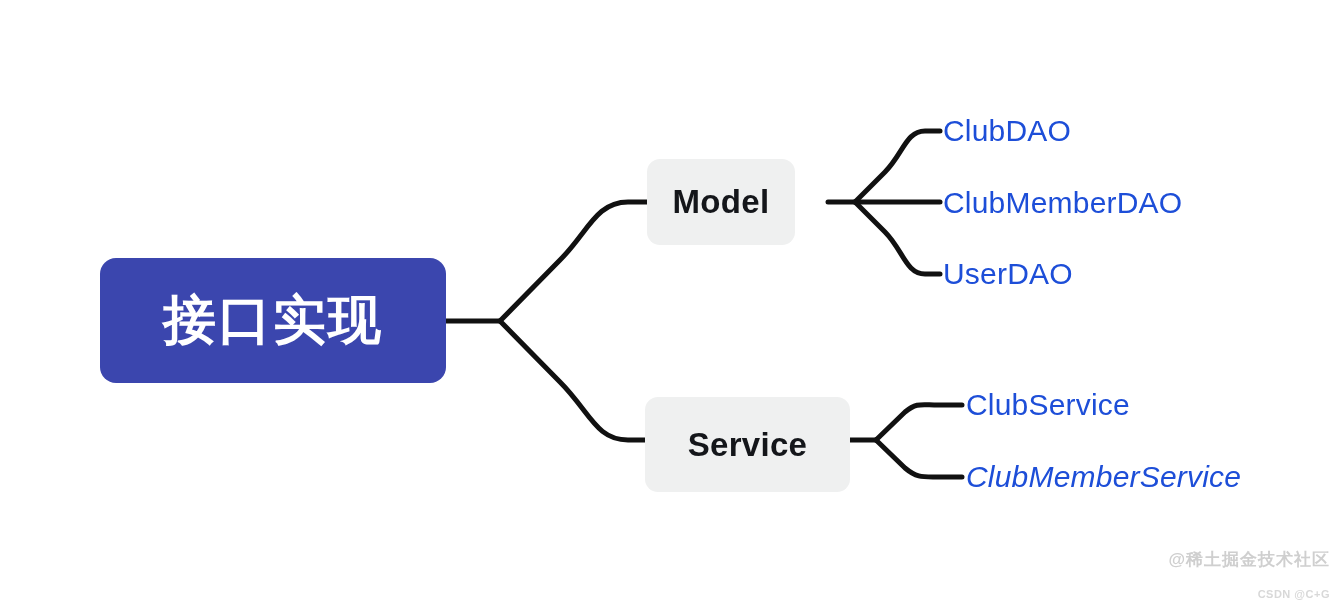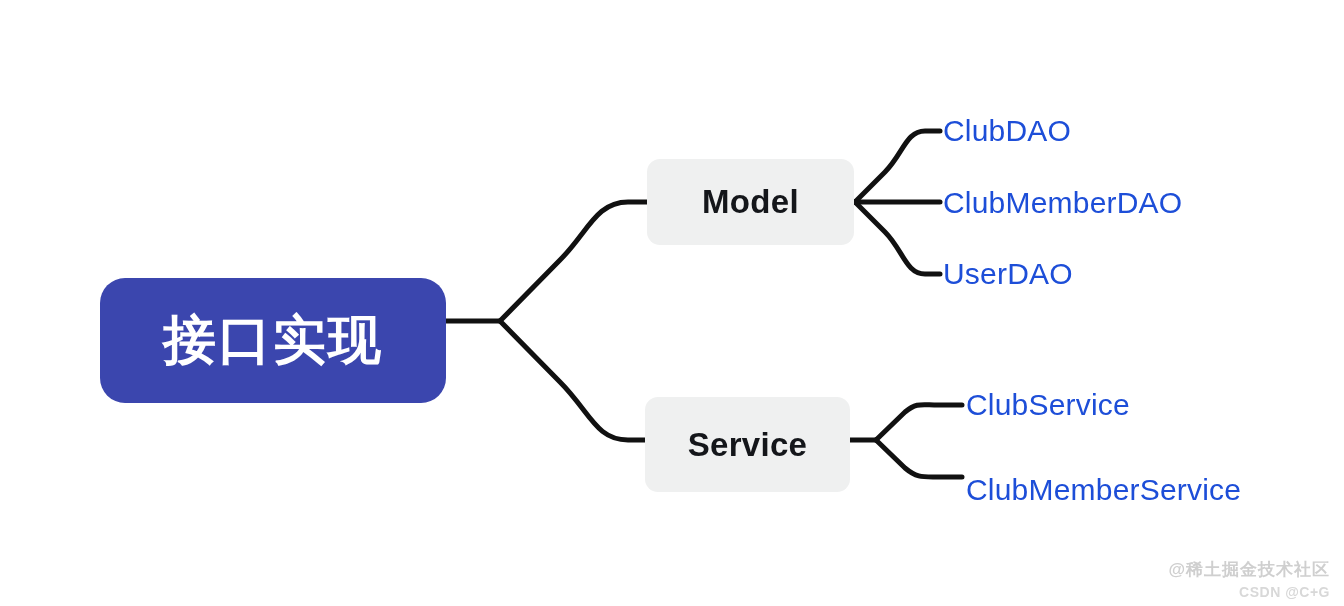--- a/index.html
+++ b/index.html
@@ -33,39 +33,38 @@
     justify-content: center;
     box-sizing: border-box;
     white-space: nowrap;
   }
   .node-root {
     left: 100px;
     top: 258px;
     width: 346px;
     height: 125px;
     background: #3b46ae;
-    border-radius: 25px;
+    border-radius: 16px;
     color: #ffffff;
     font-size: 53px;
     font-weight: 700;
     letter-spacing: 2px;
-    margin-top: 20px;
   }
   .node-branch {
     background: #eff0f0;
     border-radius: 13px;
     color: #14161a;
     font-size: 33px;
     font-weight: 600;
     letter-spacing: 0.3px;
   }
   .node-model {
     left: 647px;
     top: 159px;
-    width: 207px;
+    width: 148px;
     height: 86px;
   }
   .node-service {
     left: 645px;
     top: 397px;
     width: 205px;
     height: 95px;
   }
   .leaf {
     position: absolute;
@@ -73,41 +72,41 @@
     font-size: 30px;
     font-weight: 400;
     letter-spacing: 0.2px;
     white-space: nowrap;
     transform: translateY(-50%);
   }
   .leaf-clubdao      { left: 943px; top: 131px; }
   .leaf-clubmemberdao{ left: 943px; top: 203px; text-align: center; }
   .leaf-userdao      { left: 943px; top: 274px; }
   .leaf-clubservice      { left: 966px; top: 405px; }
-  .leaf-clubmemberservice{ left: 966px; top: 490px; }
+  .leaf-clubmemberservice{ left: 966px; top: 477px; font-style: italic; }
 
   .watermark {
     position: absolute;
     right: 14px;
     bottom: 6px;
     text-align: right;
     user-select: none;
     font-weight: bold;
   }
   .watermark-main {
     font-size: 17px;
     color: #cfcfcf;
     letter-spacing: 1px;
     line-height: 1.2;
   }
   .watermark-sub {
-    font-size: 14px;
+    font-size: 11px;
     color: #d8d8d8;
     letter-spacing: 0.5px;
-    margin-top: 4px;
+    margin-top: 18px;
   }
 </style>
 </head>
 <body>
 
 <div id="canvas">
 
   <svg id="links" viewBox="0 0 1344 606" width="1344" height="606" xmlns="http://www.w3.org/2000/svg">
     <g fill="none" stroke="#111111" stroke-width="5" stroke-linecap="round" stroke-linejoin="round">
 

